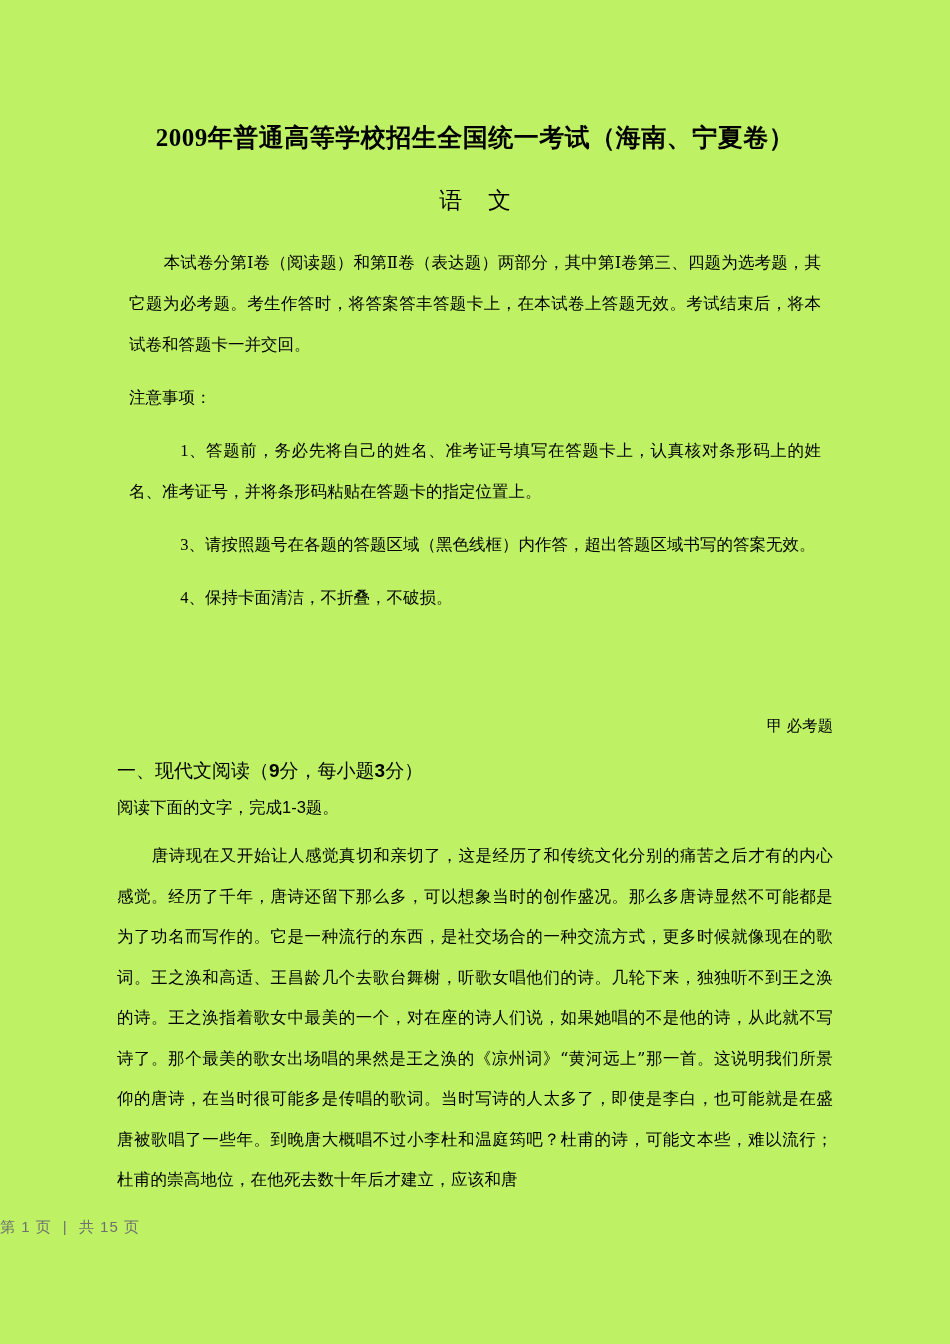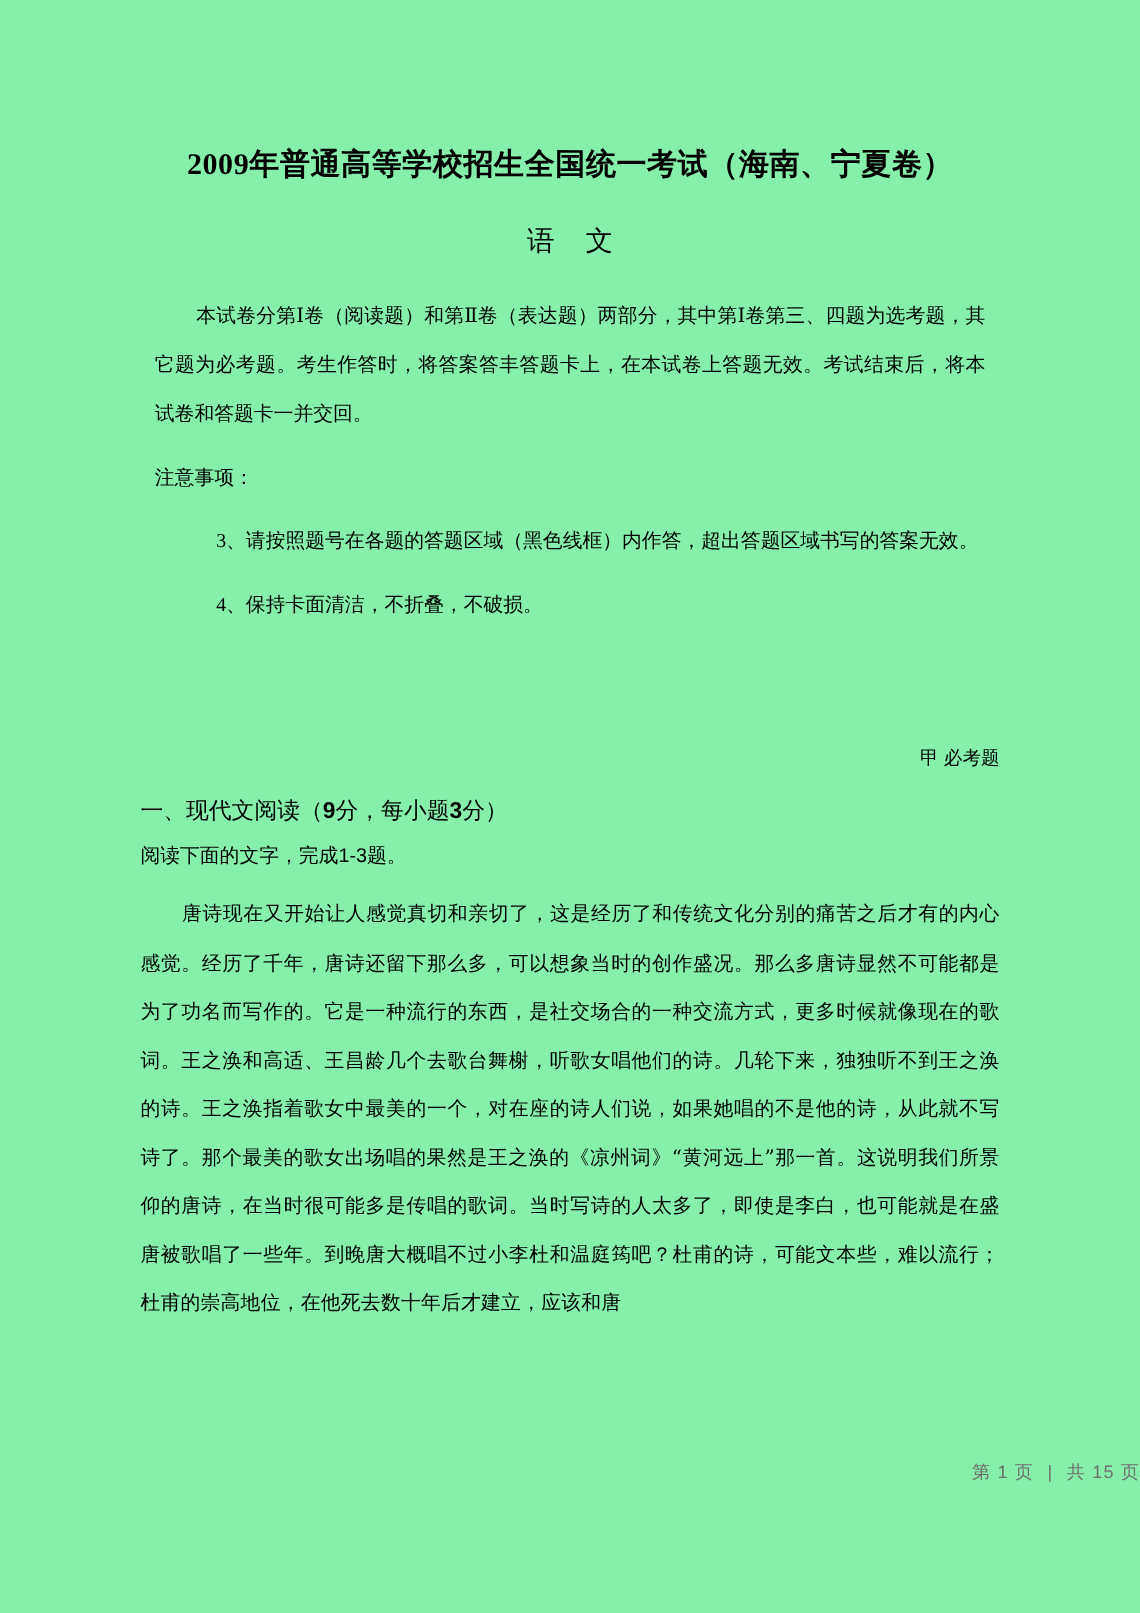--- a/index.html
+++ b/index.html
@@ -13,21 +13,21 @@
     font-family: "Liberation Serif", "DejaVu Serif", serif;
     color: #000000;
     -webkit-font-smoothing: antialiased;
   }
 
   .page {
     position: relative;
     width: 950px;
     height: 1344px;
     box-sizing: border-box;
-    background: #86efac;
+    background: #bef264;
     overflow: hidden;
     text-decoration: underline;
   }
 
   .content {
     position: absolute;
     left: 117px;
     top: 0;
     width: 716px;
   }
@@ -119,21 +119,21 @@
     font-family: "DejaVu Serif", "Liberation Serif", serif;
     letter-spacing: 0.2px;
   }
 
   
   .footer {
     position: absolute;
     left: 0;
     right: 0;
     top: 1218px;
-    text-align: right;
+    text-align: left;
     font-size: 15px;
     color: #6f6f6f;
     font-family: "Liberation Sans", "DejaVu Sans", sans-serif;
     letter-spacing: 1px;
   }
   .footer .sep { padding: 0 6px; }
 </style>
 </head>
 <body>
 
@@ -141,20 +141,21 @@
   <div class="content">
 
     <h1 class="doc-title">2009年普通高等学校招生全国统一考试（海南、宁夏卷）</h1>
 
     <h2 class="doc-subtitle">语 文</h2>
 
     <p class="para indent2 block-intro">本试卷分第Ⅰ卷（阅读题）和第Ⅱ卷（表达题）两部分，其中第Ⅰ卷第三、四题为选考题，其它题为必考题。考生作答时，将答案答丰答题卡上，在本试卷上答题无效。考试结束后，将本试卷和答题卡一并交回。</p>
 
     <p class="para block-notes-label">注意事项：</p>
 
+    <p class="para indent3">1、答题前，务必先将自己的姓名、准考证号填写在答题卡上，认真核对条形码上的姓名、准考证号，并将条形码粘贴在答题卡的指定位置上。</p>
     <p class="para indent3">3、请按照题号在各题的答题区域（黑色线框）内作答，超出答题区域书写的答案无效。</p>
     <p class="para indent3">4、保持卡面清洁，不折叠，不破损。</p>
 
 
     <p class="section-label">甲 必考题</p>
 
     <p class="q-heading">
       <span>一、现代文阅读（</span><b>9</b><span>分，每小题</span><b>3</b><span>分）</span>
     </p>
 

